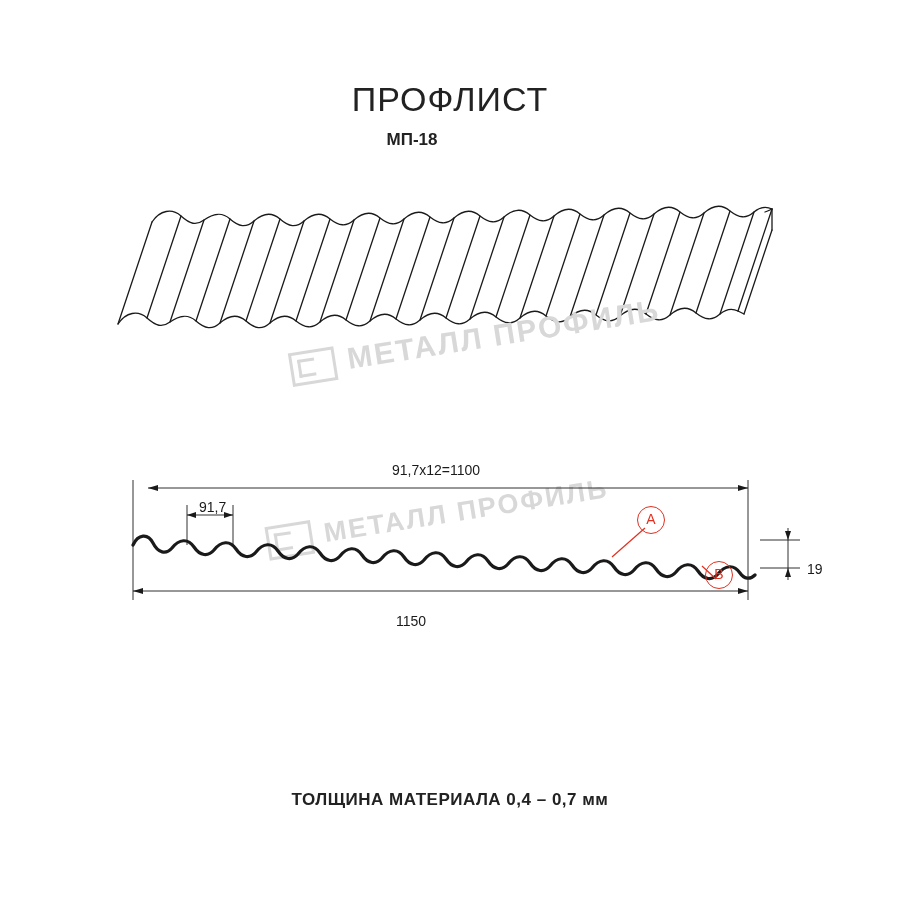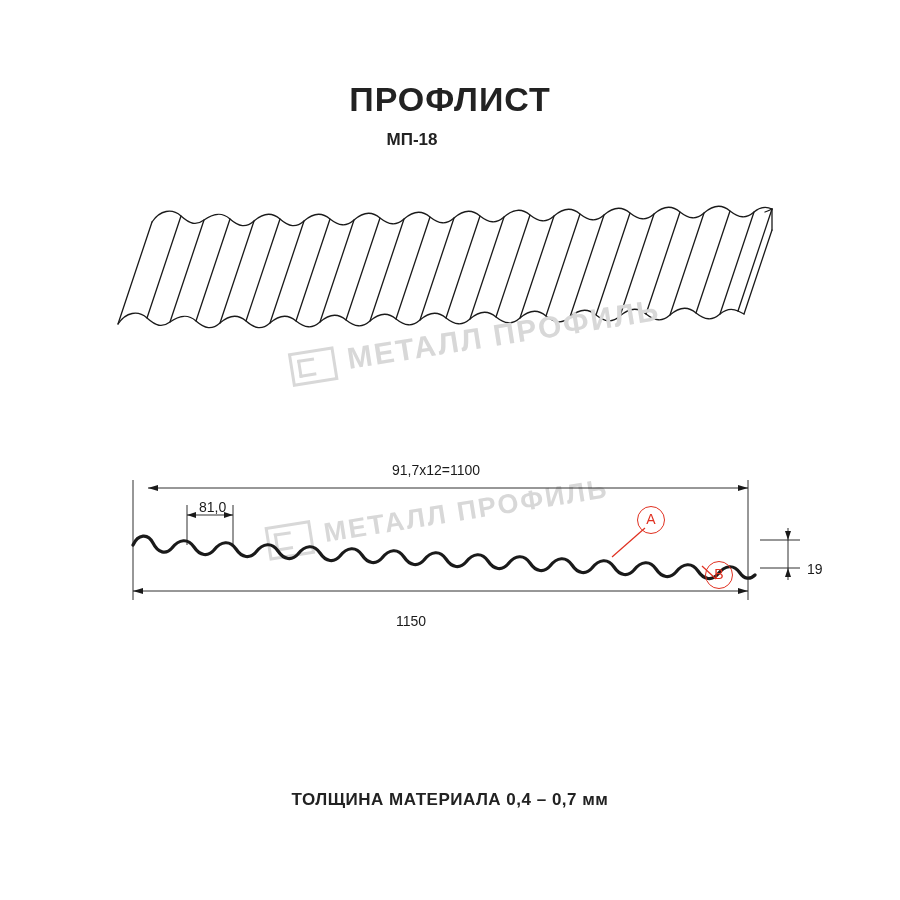--- a/index.html
+++ b/index.html
@@ -19,21 +19,21 @@
     position: absolute;
     inset: 0;
   }
   .title {
     position: absolute;
     top: 80px;
     left: 0;
     width: 900px;
     text-align: center;
     font-size: 34px;
-    font-weight: bold;
+    font-weight: normal;
     letter-spacing: 1px;
     color: #222222;
   }
   .subtitle {
     position: absolute;
     top: 130px;
     left: 0;
     width: 824px;
     text-align: center;
     font-size: 17px;
@@ -288,21 +288,21 @@
                C744,579 750,580 755,575"></path>
     </g>
 
     <g fill="none" stroke="#e03020" stroke-width="1.2">
       <line x1="645" y1="528" x2="612" y2="557"></line>
       <line x1="702" y1="566" x2="716" y2="579"></line>
     </g>
   </svg>
 
   <div class="dim-label" style="left:392px; top:462px;">91,7x12=1100</div>
-  <div class="dim-label" style="left:199px; top:499px;">81,0</div>
+  <div class="dim-label" style="left:199px; top:499px;">91,7</div>
   <div class="dim-label" style="left:396px; top:568px;margin-top:45px;">1150</div>
   <div class="dim-label" style="left:807px; top:561px;">19</div>
 
   <div class="callout" style="left:637px; top:506px;">A</div>
   <div class="callout" style="left:705px; top:561px;">B</div>
 
   <div class="footer-note">ТОЛЩИНА МАТЕРИАЛА 0,4 – 0,7 мм</div>
 
 </div>
 

